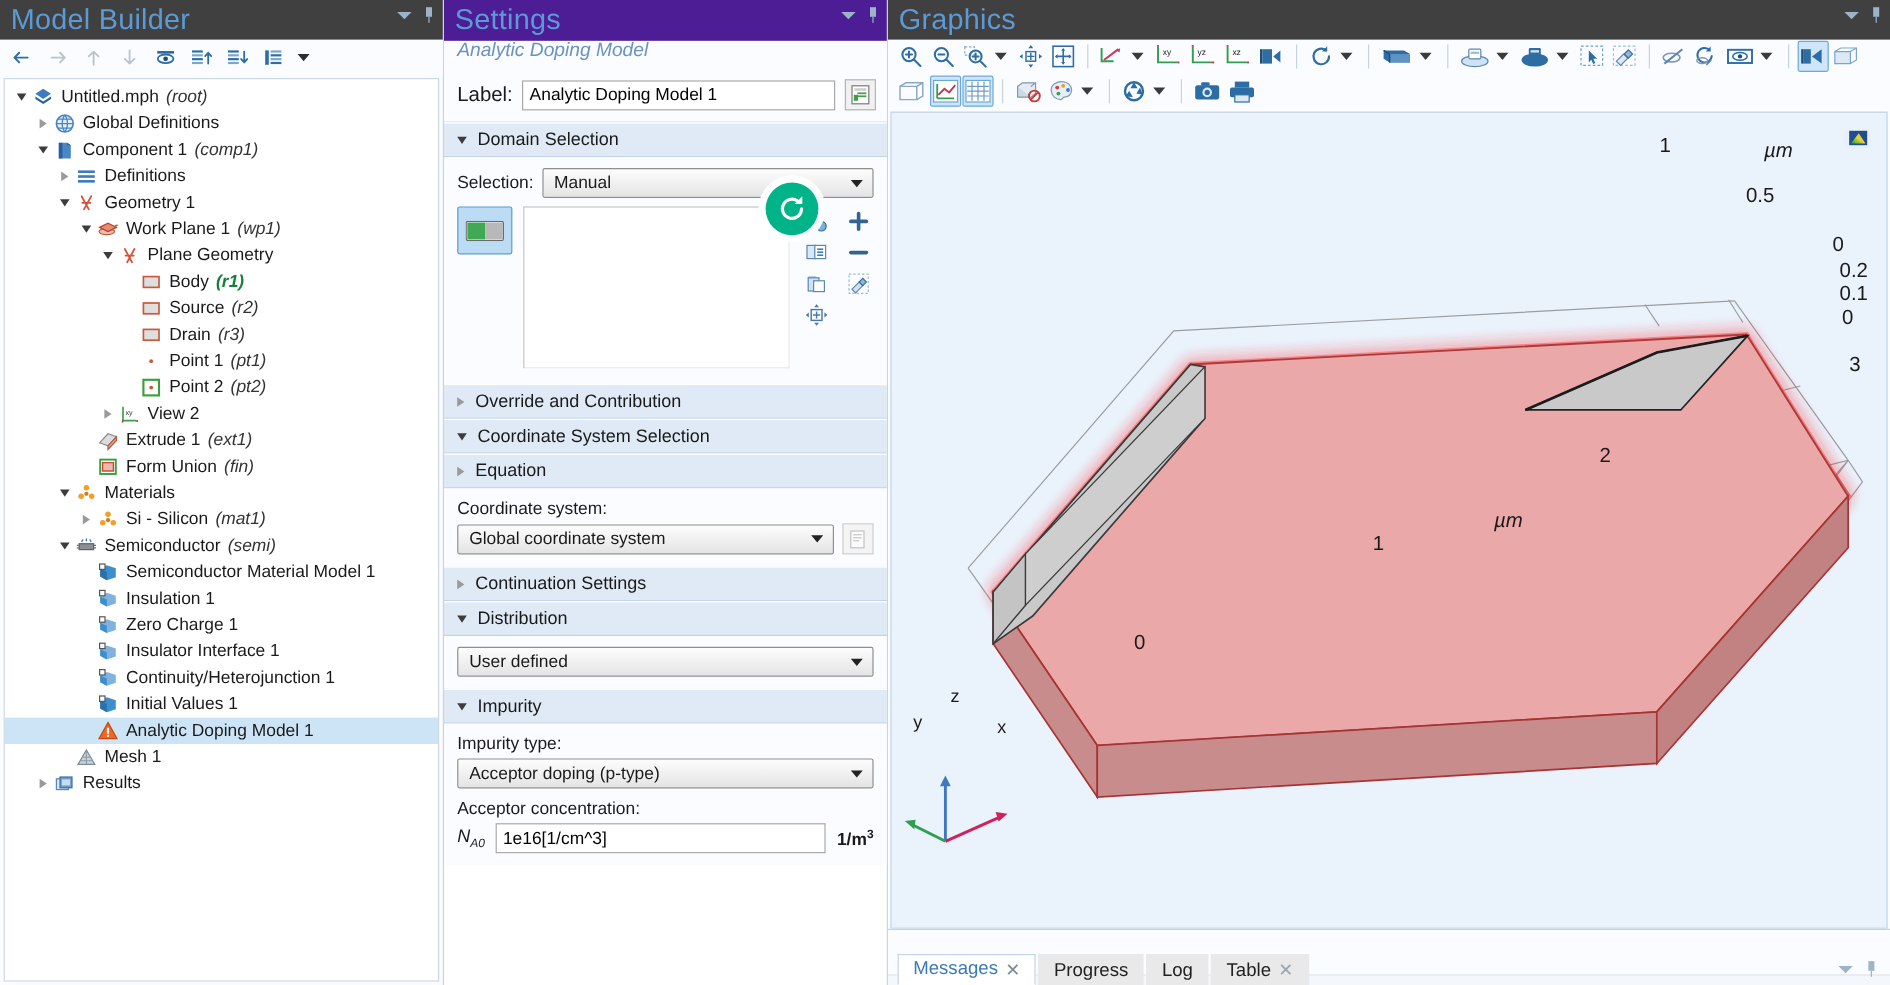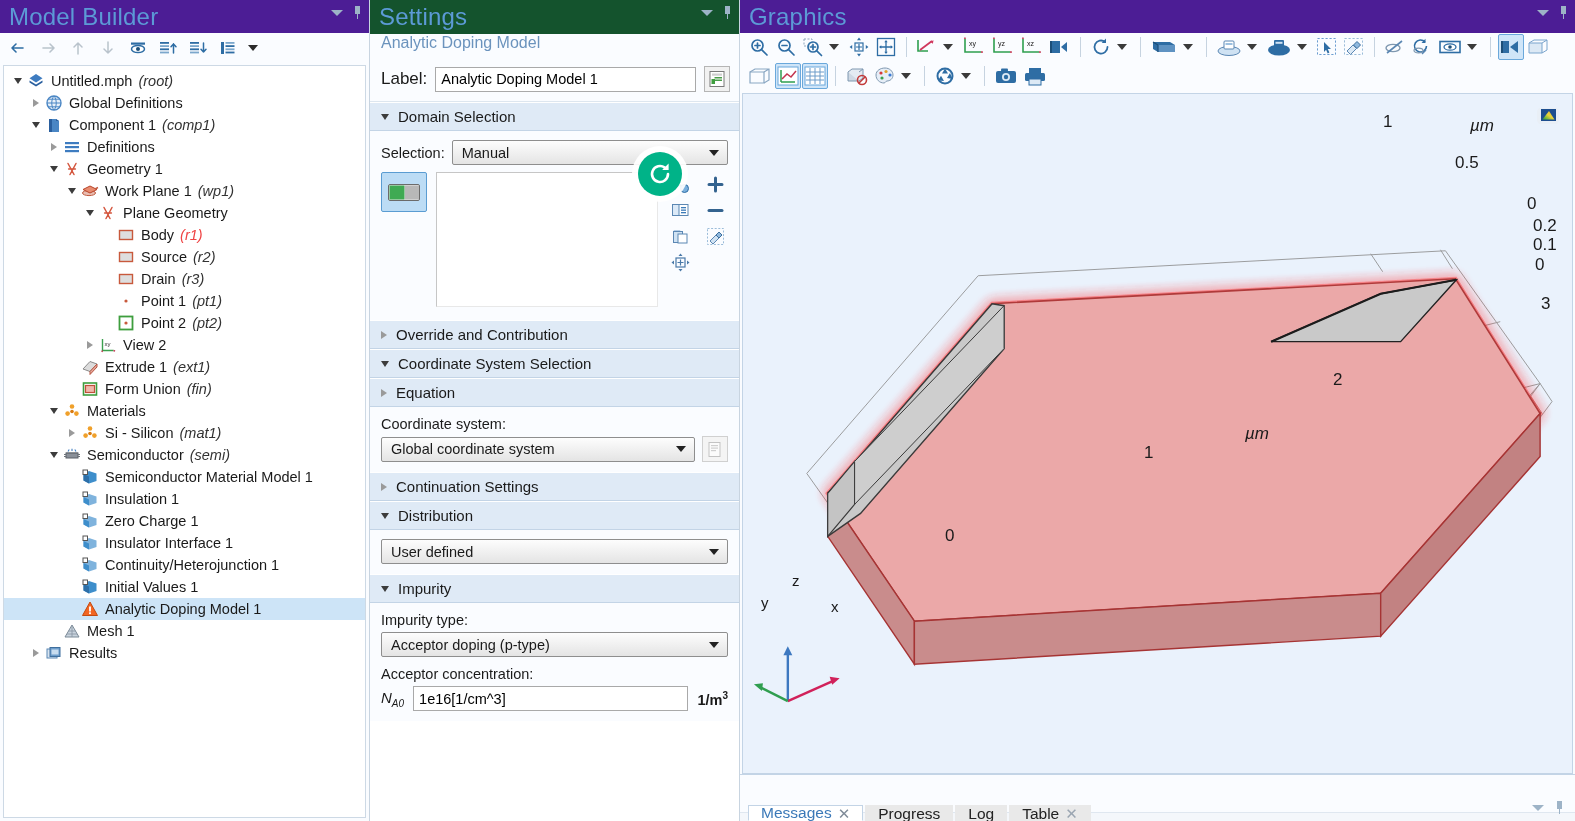--- a/index.html
+++ b/index.html
@@ -18,21 +18,21 @@
     font-size: 24px;
     color: #5c9ad6;
     font-weight: 400;
     letter-spacing: .2px;
     padding: 2px 0 0 9px;
     line-height: 30px;
     white-space: nowrap;
   }
   .panel-head {
     display: flex; align-items: flex-start;
-    background: #4c1d95;
+    background: #404040;
     position: relative;
   }
   .panel-head-ctrls {
     position: absolute; right: 6px; top: 6px;
     display: flex; align-items: center; gap: 9px;
   }
   .caret-dn {
     width: 0; height: 0;
     border-left: 6px solid transparent;
     border-right: 6px solid transparent;
@@ -102,24 +102,25 @@
   .tlabel { }
 
   
   #settings {
     width: 370px; height: 821px;
     background: #ffffff;
     border-right: 1px solid #c8d4e0;
     display: flex; flex-direction: column;
     position: relative;
   }
-  #settings-head { height: 34px; position: relative; background: #14532d; }
+  #settings-head { height: 34px; position: relative; background: #4c1d95; }
   #settings-sub {
     font-size: 16px; color: #6b93bd; padding: 0 0 6px 11px;
     background: #fafcff;
+    font-style: italic;
   }
   .label-row {
     display: flex; align-items: center; gap: 8px;
     padding: 8px 9px 9px 11px;
     background: #fafcff;
     border-bottom: 1px solid #dde6ef;
   }
   .label-row .lbl { font-size: 17px; }
   .txtinput {
     flex: 1; height: 25px; border: 1px solid #a9a9a9; background: #fff;
@@ -210,21 +211,21 @@
   .gfx-unit { font-style: italic; font-size: 17px; }
 
   
   #bottom-bar {
     height: 47px; background: #fafcff;
     border-top: 1px solid #c3d4e6;
     display: flex; align-items: flex-end; padding-left: 8px;
     position: relative;
   }
   .btab {
-    height: 16px; display:flex;align-items:center;gap:6px;
+    height: 26px; display:flex;align-items:center;gap:6px;
     padding: 0 12px; font-size: 15.5px; cursor: pointer;
     border: 1px solid transparent; border-bottom: none;
     background: #e9e9e9; color:#222; margin-right: 2px;
   }
   .btab.active {
     background: #ffffff; color: #3b79b8;
     border-color: #c3d4e6; border-bottom: 1px solid #ffffff;
     position: relative; z-index: 2;
   }
   .xclose { color:#9aa5b1; font-size: 15px; line-height: 1; }
@@ -400,21 +401,21 @@
           <div class="tlabel">Plane Geometry</div>
         </div>
         <div class="tnode" style="padding-left: 96px;">
           <div class="tw"></div>
           <div class="ticon">
             <svg width="18" height="18" viewBox="0 0 18 18" style="display: block;">
               <rect x="2.5" y="4.5" width="13" height="9" fill="#dedede" stroke="#c8593c" stroke-width="1.4"></rect>
             </svg>
           </div>
           <div class="tlabel">Body</div>
-          <div style="font-style: italic; color: #ef4444; margin-left: 6px;">(r1)</div>
+          <div style="font-style: italic; color: #15803d; margin-left: 6px; font-weight: bold;">(r1)</div>
         </div>
         <div class="tnode" style="padding-left: 96px; text-align: right;">
           <div class="tw"></div>
           <div class="ticon">
             <svg width="18" height="18" viewBox="0 0 18 18" style="display: block;">
               <rect x="2.5" y="4.5" width="13" height="9" fill="#dedede" stroke="#c8593c" stroke-width="1.4"></rect>
             </svg>
           </div>
           <div class="tlabel">Source</div>
           <div style="font-style: italic; color: rgb(51, 51, 51); margin-left: 6px;">(r2)</div>

